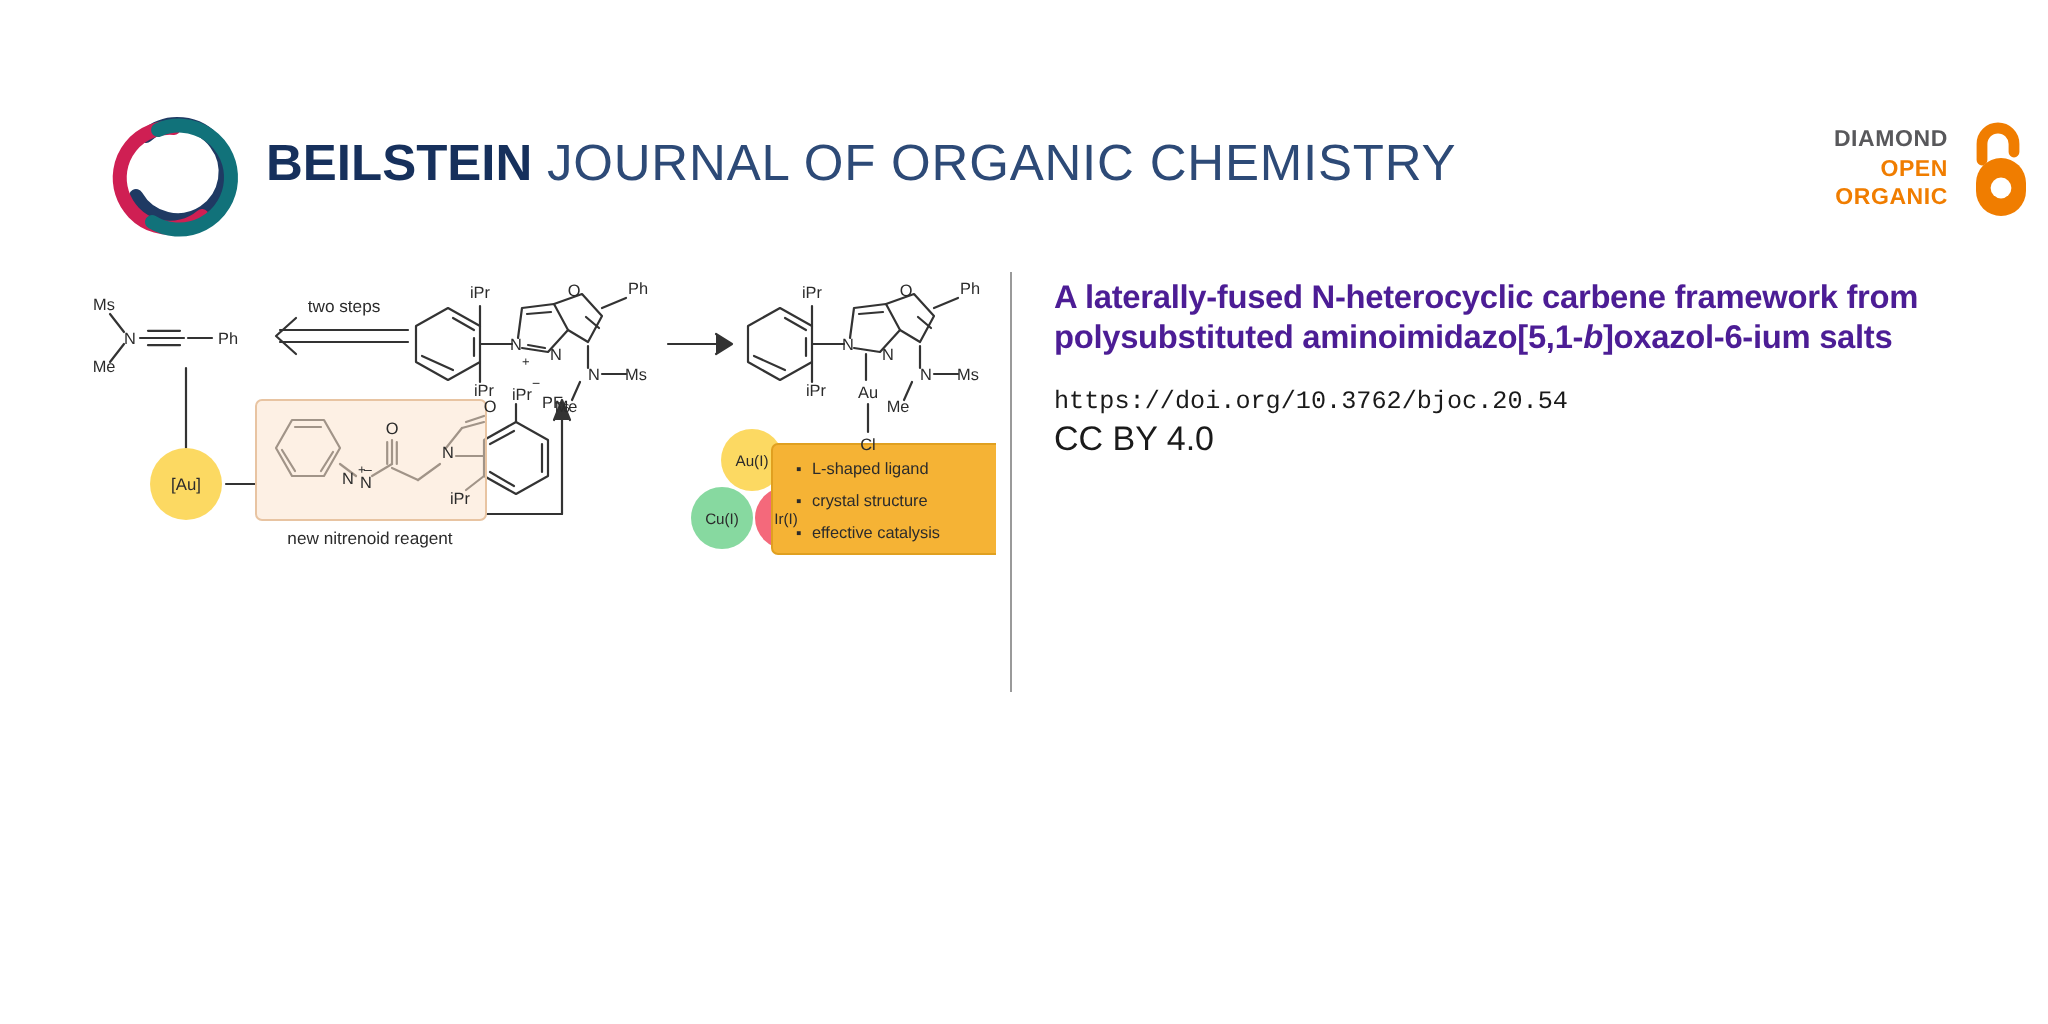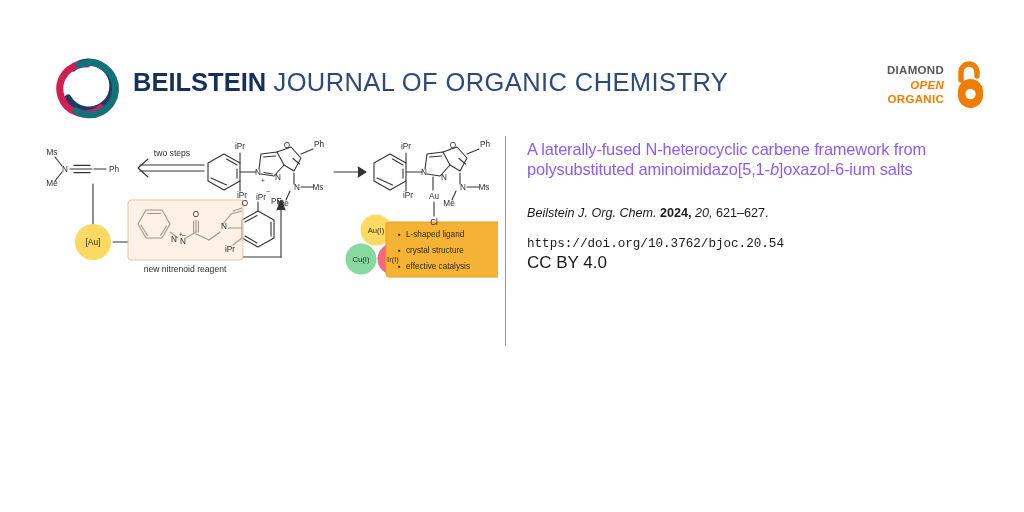--- a/index.html
+++ b/index.html
@@ -14,35 +14,35 @@
   .header{position:absolute;left:0;top:0;width:1004px;height:132px;}
   .logo-mark{position:absolute;left:55px;top:56px;width:66px;height:66px;}
   .wordmark{
     position:absolute;left:133px;top:70px;
     font-size:25.5px;letter-spacing:.2px;white-space:nowrap;
     color:#1b3a6b;line-height:1;
   }
   .wordmark .wm-bold{font-weight:bold;color:#16305c;letter-spacing:0px;}
   .wordmark .wm-light{font-weight:normal;color:#2d4a77;letter-spacing:.4px;}
 
-  .oa-badge{position:absolute;left:872px;top:60px;width:112px;height:58px;}
+  .oa-badge{position:absolute;left:902px;top:60px;width:112px;height:58px;}
   .oa-text{position:absolute;left:0;top:3px;width:72px;text-align:right;
     font-size:11.5px;font-weight:bold;line-height:14.5px;letter-spacing:.3px;}
   .oa-diamond{color:#58585b;display:block;}
-  .oa-open{color:#f07d00;display:block;font-style:italic;}
+  .oa-open{color:#f07d00;display:block;}
   .oa-access{color:#f07d00;display:block;}
   .oa-lock{position:absolute;left:80px;top:0px;width:34px;height:50px;}
 
   
   .divider{position:absolute;left:505px;top:136px;width:1px;height:210px;background:#9a9a9a;}
 
   
   .rightcol{position:absolute;left:527px;top:140px;width:440px;}
   .art-title{
-    color:#8b5cf6;font-weight:normal;font-size:16.4px;line-height:19.6px;
+    color:#4c1d95;font-weight:bold;font-size:16.4px;line-height:19.6px;
     letter-spacing:-.15px;margin:0;
   }
   .art-title i{font-style:italic;}
   .art-authors{
     margin:0;padding-top:16px;color:#1a1a1a;font-size:16.2px;line-height:20px;
     font-weight:normal;
   }
   .art-cite{
     margin:0;padding-top:26px;color:#1a1a1a;font-size:12.6px;line-height:17px;
   }
@@ -95,21 +95,20 @@
       </div>
     </div>
   </div>
 
   <div class="divider"></div>
 
   <div class="rightcol">
     <h1 class="art-title"><span>A laterally-fused N-heterocyclic carbene framework from polysubstituted aminoimidazo[5,1-</span><i>b</i><span>]oxazol-6-ium salts</span></h1>
 
 
-    <p class="art-cite"><span class="c-journal">Beilstein J. Org. Chem.</span> <span class="c-year">2024,</span> <span class="c-vol">20,</span> <span>621–627.</span></p>
 
     <p class="art-doi">https://doi.org/10.3762/bjoc.20.54</p>
     <p class="art-license">CC BY 4.0</p>
   </div>
 
   <div class="scheme">
     <svg width="470" height="230" viewBox="0 0 470 230">
       <g fill="none" stroke="#333333" stroke-width="1.1" stroke-linecap="round" stroke-linejoin="round">
 
         <g>

